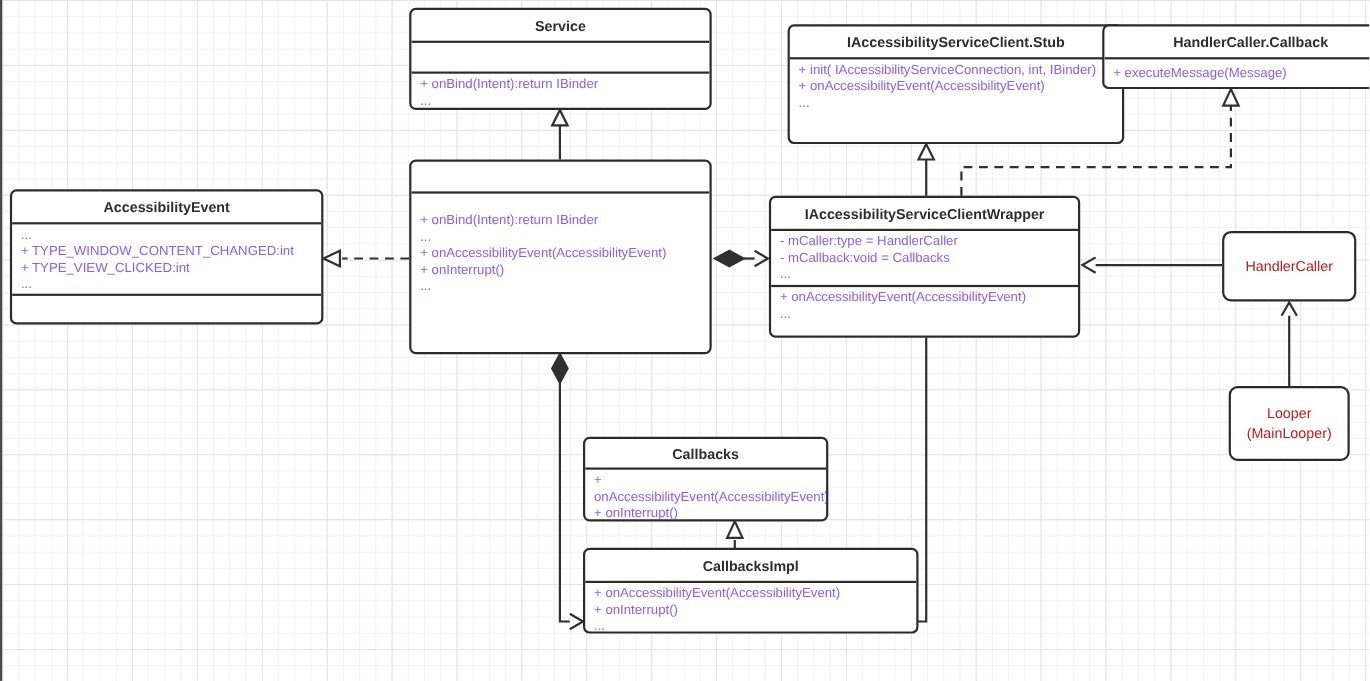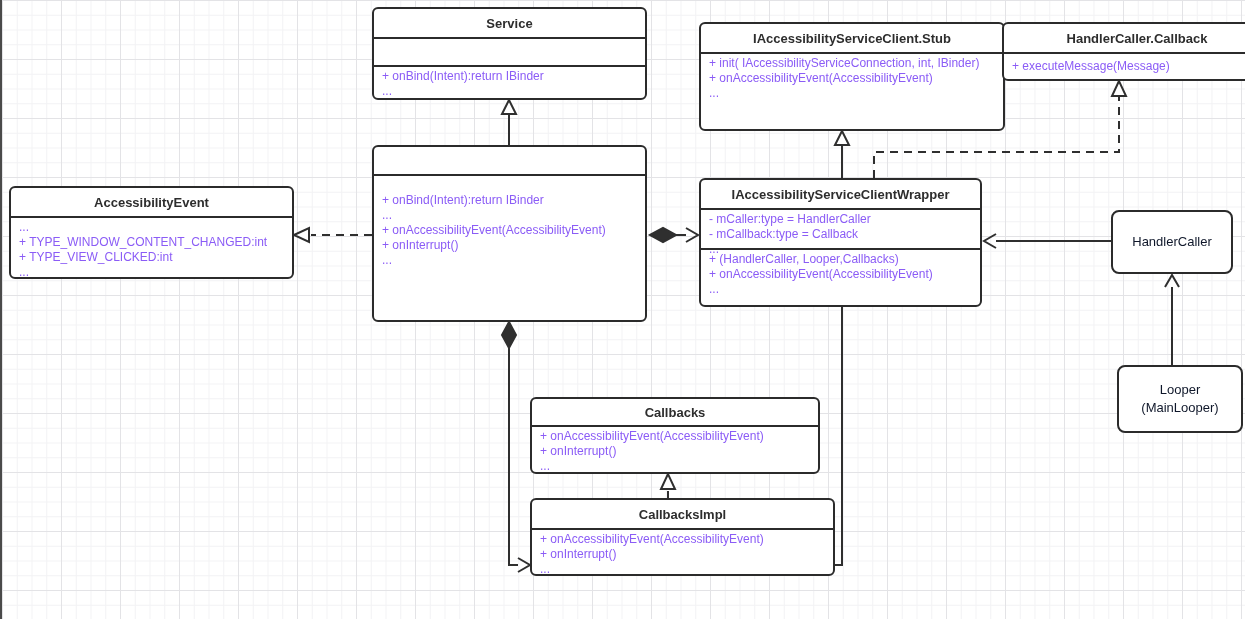--- a/index.html
+++ b/index.html
@@ -29,21 +29,21 @@
     display:flex;align-items:center;justify-content:center;
     font-weight:700;font-size:13px;color:#2d2d2d;
   }
   .sec{flex:0 0 auto;border-bottom:2px solid #2b2b2b;padding:2px 0;box-sizing:border-box;}
   .sec.last{flex:1 1 auto;border-bottom:none;}
   .m{font-size:12px;line-height:15px;color:#8b5cf6;padding:0 6px 0 8px;}
   .node{
     position:absolute;z-index:2;box-sizing:border-box;
     background:#fff;border:2px solid #2b2b2b;border-radius:8px;
     display:flex;flex-direction:column;align-items:center;justify-content:center;
-    font-size:13px;color:#0f172a;text-align:center;line-height:18px;
+    font-size:13px;color:#b91c1c;text-align:center;line-height:18px;
   }
 </style>
 </head>
 <body>
 
 <div id="canvas">
 
   <svg id="connectors" width="1245" height="619" viewBox="0 0 1245 619">
     <g stroke="#2f2f2f" stroke-width="2" fill="none">
 
@@ -103,37 +103,37 @@
 
   <div class="cls" style="left:370px;top:7px;width:275px;height:93px">
     <div class="cls-title" style="height:28px">Service</div>
     <div class="sec" style="height:28px"></div>
     <div class="sec last">
       <div class="m">+ onBind(Intent):return IBinder</div>
       <div class="m">...</div>
     </div>
   </div>
 
-  <div class="cls" style="left:697px;top:22px;width:306px;height:109px">
+  <div class="cls" style="left:714px;top:22px;width:306px;height:109px">
     <div class="cls-title" style="height:28px">IAccessibilityServiceClient.Stub</div>
     <div class="sec last">
       <div class="m">+ init( IAccessibilityServiceConnection, int, IBinder)</div>
       <div class="m">+ onAccessibilityEvent(AccessibilityEvent)</div>
       <div class="m">...</div>
     </div>
   </div>
 
   <div class="cls" style="left:1000px;top:22px;width:270px;height:59px">
     <div class="cls-title" style="height:28px">HandlerCaller.Callback</div>
     <div class="sec last" style="padding-top:5px">
       <div class="m">+ executeMessage(Message)</div>
     </div>
   </div>
 
-  <div class="cls" style="left:7px;top:186px;width:285px;height:93px">
+  <div class="cls" style="left:7px;top:172px;width:285px;height:123px">
     <div class="cls-title" style="height:28px">AccessibilityEvent</div>
     <div class="sec" style="height:65px">
       <div class="m">...</div>
       <div class="m">+ TYPE_WINDOW_CONTENT_CHANGED:int</div>
       <div class="m">+ TYPE_VIEW_CLICKED:int</div>
       <div class="m">...</div>
     </div>
     <div class="sec last"></div>
   </div>
 
@@ -143,42 +143,41 @@
       <div class="m">+ onBind(Intent):return IBinder</div>
       <div class="m">...</div>
       <div class="m">+ onAccessibilityEvent(AccessibilityEvent)</div>
       <div class="m">+ onInterrupt()</div>
       <div class="m">...</div>
     </div>
   </div>
 
   <div class="cls" style="left:697px;top:178px;width:283px;height:129px">
     <div class="cls-title" style="height:28px">IAccessibilityServiceClientWrapper</div>
-    <div class="sec" style="height:40px">
+    <div class="sec" style="height:51px">
       <div class="m">- mCaller:type = HandlerCaller</div>
-      <div class="m">- mCallback:type = Callback</div>
+      <div class="m">- mCallback:void = Callbacks</div>
       <div class="m">...</div>
     </div>
     <div class="sec last">
-      <div class="m">+ (HandlerCaller, Looper,Callbacks)</div>
       <div class="m">+ onAccessibilityEvent(AccessibilityEvent)</div>
       <div class="m">...</div>
     </div>
   </div>
 
   <div class="node" style="left:1109px;top:210px;width:122px;height:64px">
     <div>HandlerCaller</div>
   </div>
 
-  <div class="node" style="left:1115px;top:365px;width:126px;height:68px">
+  <div class="node" style="left:1115px;top:351px;width:110px;height:68px">
     <div>Looper</div>
     <div>(MainLooper)</div>
   </div>
 
-  <div class="cls" style="left:528px;top:397px;width:290px;height:77px">
+  <div class="cls" style="left:528px;top:397px;width:223px;height:77px">
     <div class="cls-title" style="height:26px">Callbacks</div>
     <div class="sec last">
       <div class="m">+ onAccessibilityEvent(AccessibilityEvent)</div>
       <div class="m">+ onInterrupt()</div>
       <div class="m">...</div>
     </div>
   </div>
 
   <div class="cls" style="left:528px;top:498px;width:305px;height:78px">
     <div class="cls-title" style="height:28px">CallbacksImpl</div>

